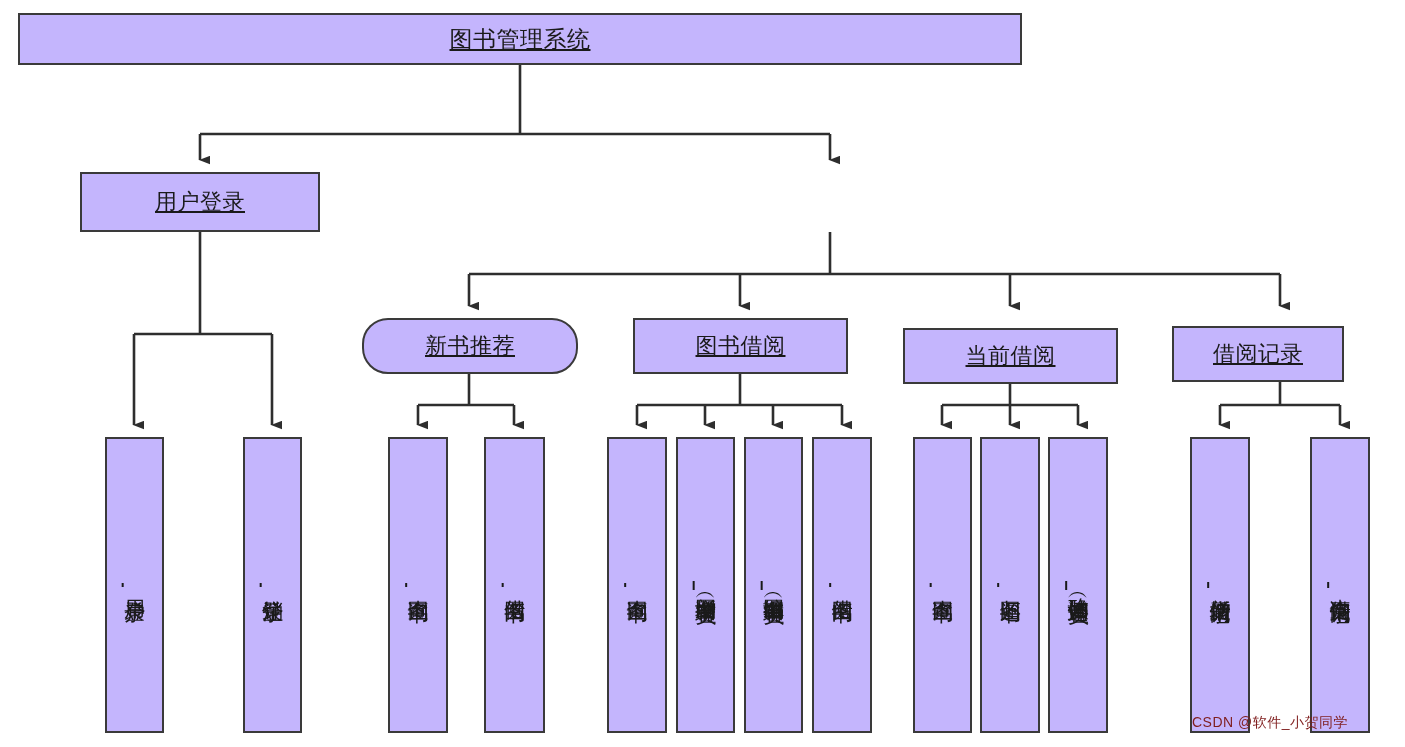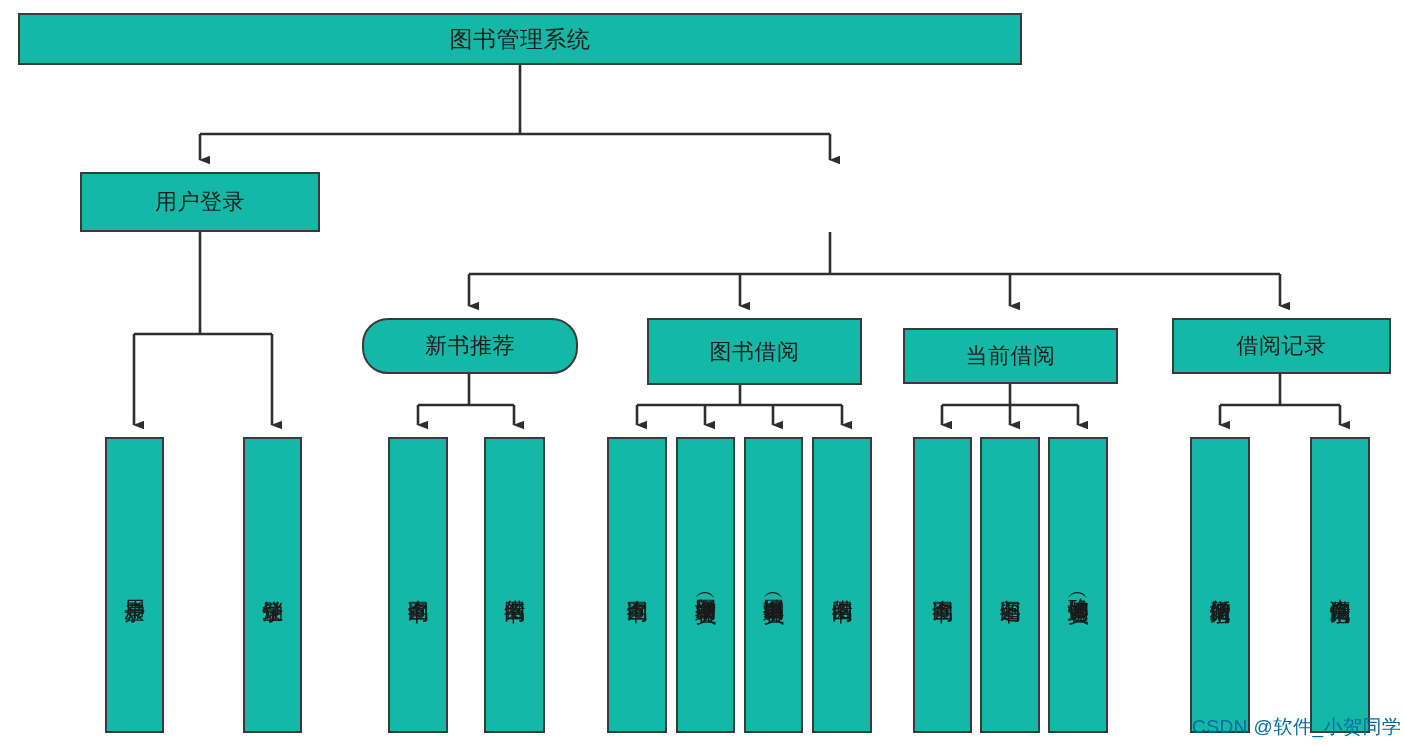--- a/index.html
+++ b/index.html
@@ -22,25 +22,26 @@
     left: 0;
     top: 0;
     width: 1405px;
     height: 747px;
     display: block;
   }
   .node-box {
     position: absolute;
     box-sizing: border-box;
     border: 2.5px solid #3a3a3a;
-    background: #14b8a6;
+    background: #c4b5fd;
     display: flex;
     align-items: center;
     justify-content: center;
     color: #1a1a1a;
+    text-decoration: underline;
   }
   .node-label {
     font-size: 22px;
     line-height: 1.15;
     letter-spacing: 0.5px;
     white-space: nowrap;
     text-align: center;
   }
   .node-box.vertical {
     padding: 4px 0;
@@ -51,22 +52,22 @@
     font-size: 21px;
     line-height: 1.35;
     letter-spacing: 1px;
     white-space: nowrap;
   }
   .node-box.root .node-label { font-size: 23px; }
   .node-box.lvl2 .node-label { font-size: 22px; }
   .node-box.lvl3 .node-label { font-size: 22px; }
   .watermark {
     position: absolute;
-    font-size: 19px;
-    color: #0369a1;
+    font-size: 14px;
+    color: #7f1d1d;
     letter-spacing: 0.5px;
     white-space: nowrap;
     user-select: none;
     text-align: right;
   }
 </style>
 </head>
 <body>
 
 <div id="diagram-root">
@@ -125,27 +126,27 @@
     <span class="node-label">图书管理系统</span>
   </div>
 
   <div class="node-box lvl2" style="left:80px; top:172px; width:240px; height:60px;">
     <span class="node-label">用户登录</span>
   </div>
 
   <div class="node-box lvl3" style="left:362px; top:318px; width:216px; height:56px;border-radius:26px;">
     <span class="node-label">新书推荐</span>
   </div>
-  <div class="node-box lvl3" style="left:647px; top:318px; width:215px; height:67px;">
+  <div class="node-box lvl3" style="left:633px; top:318px; width:215px; height:56px;">
     <span class="node-label">图书借阅</span>
   </div>
   <div class="node-box lvl3" style="left:903px; top:328px; width:215px; height:56px;">
     <span class="node-label">当前借阅</span>
   </div>
-  <div class="node-box lvl3" style="left:1172px; top:318px; width:219px; height:56px;">
+  <div class="node-box lvl3" style="left:1172px; top:326px; width:172px; height:56px;">
     <span class="node-label">借阅记录</span>
   </div>
 
   <div class="node-box vertical" style="left:105px; top:437px; width:59px; height:296px;">
     <span class="node-label">用户登录</span>
   </div>
   <div class="node-box vertical" style="left:243px; top:437px; width:59px; height:296px;">
     <span class="node-label">注销登录</span>
   </div>
 

